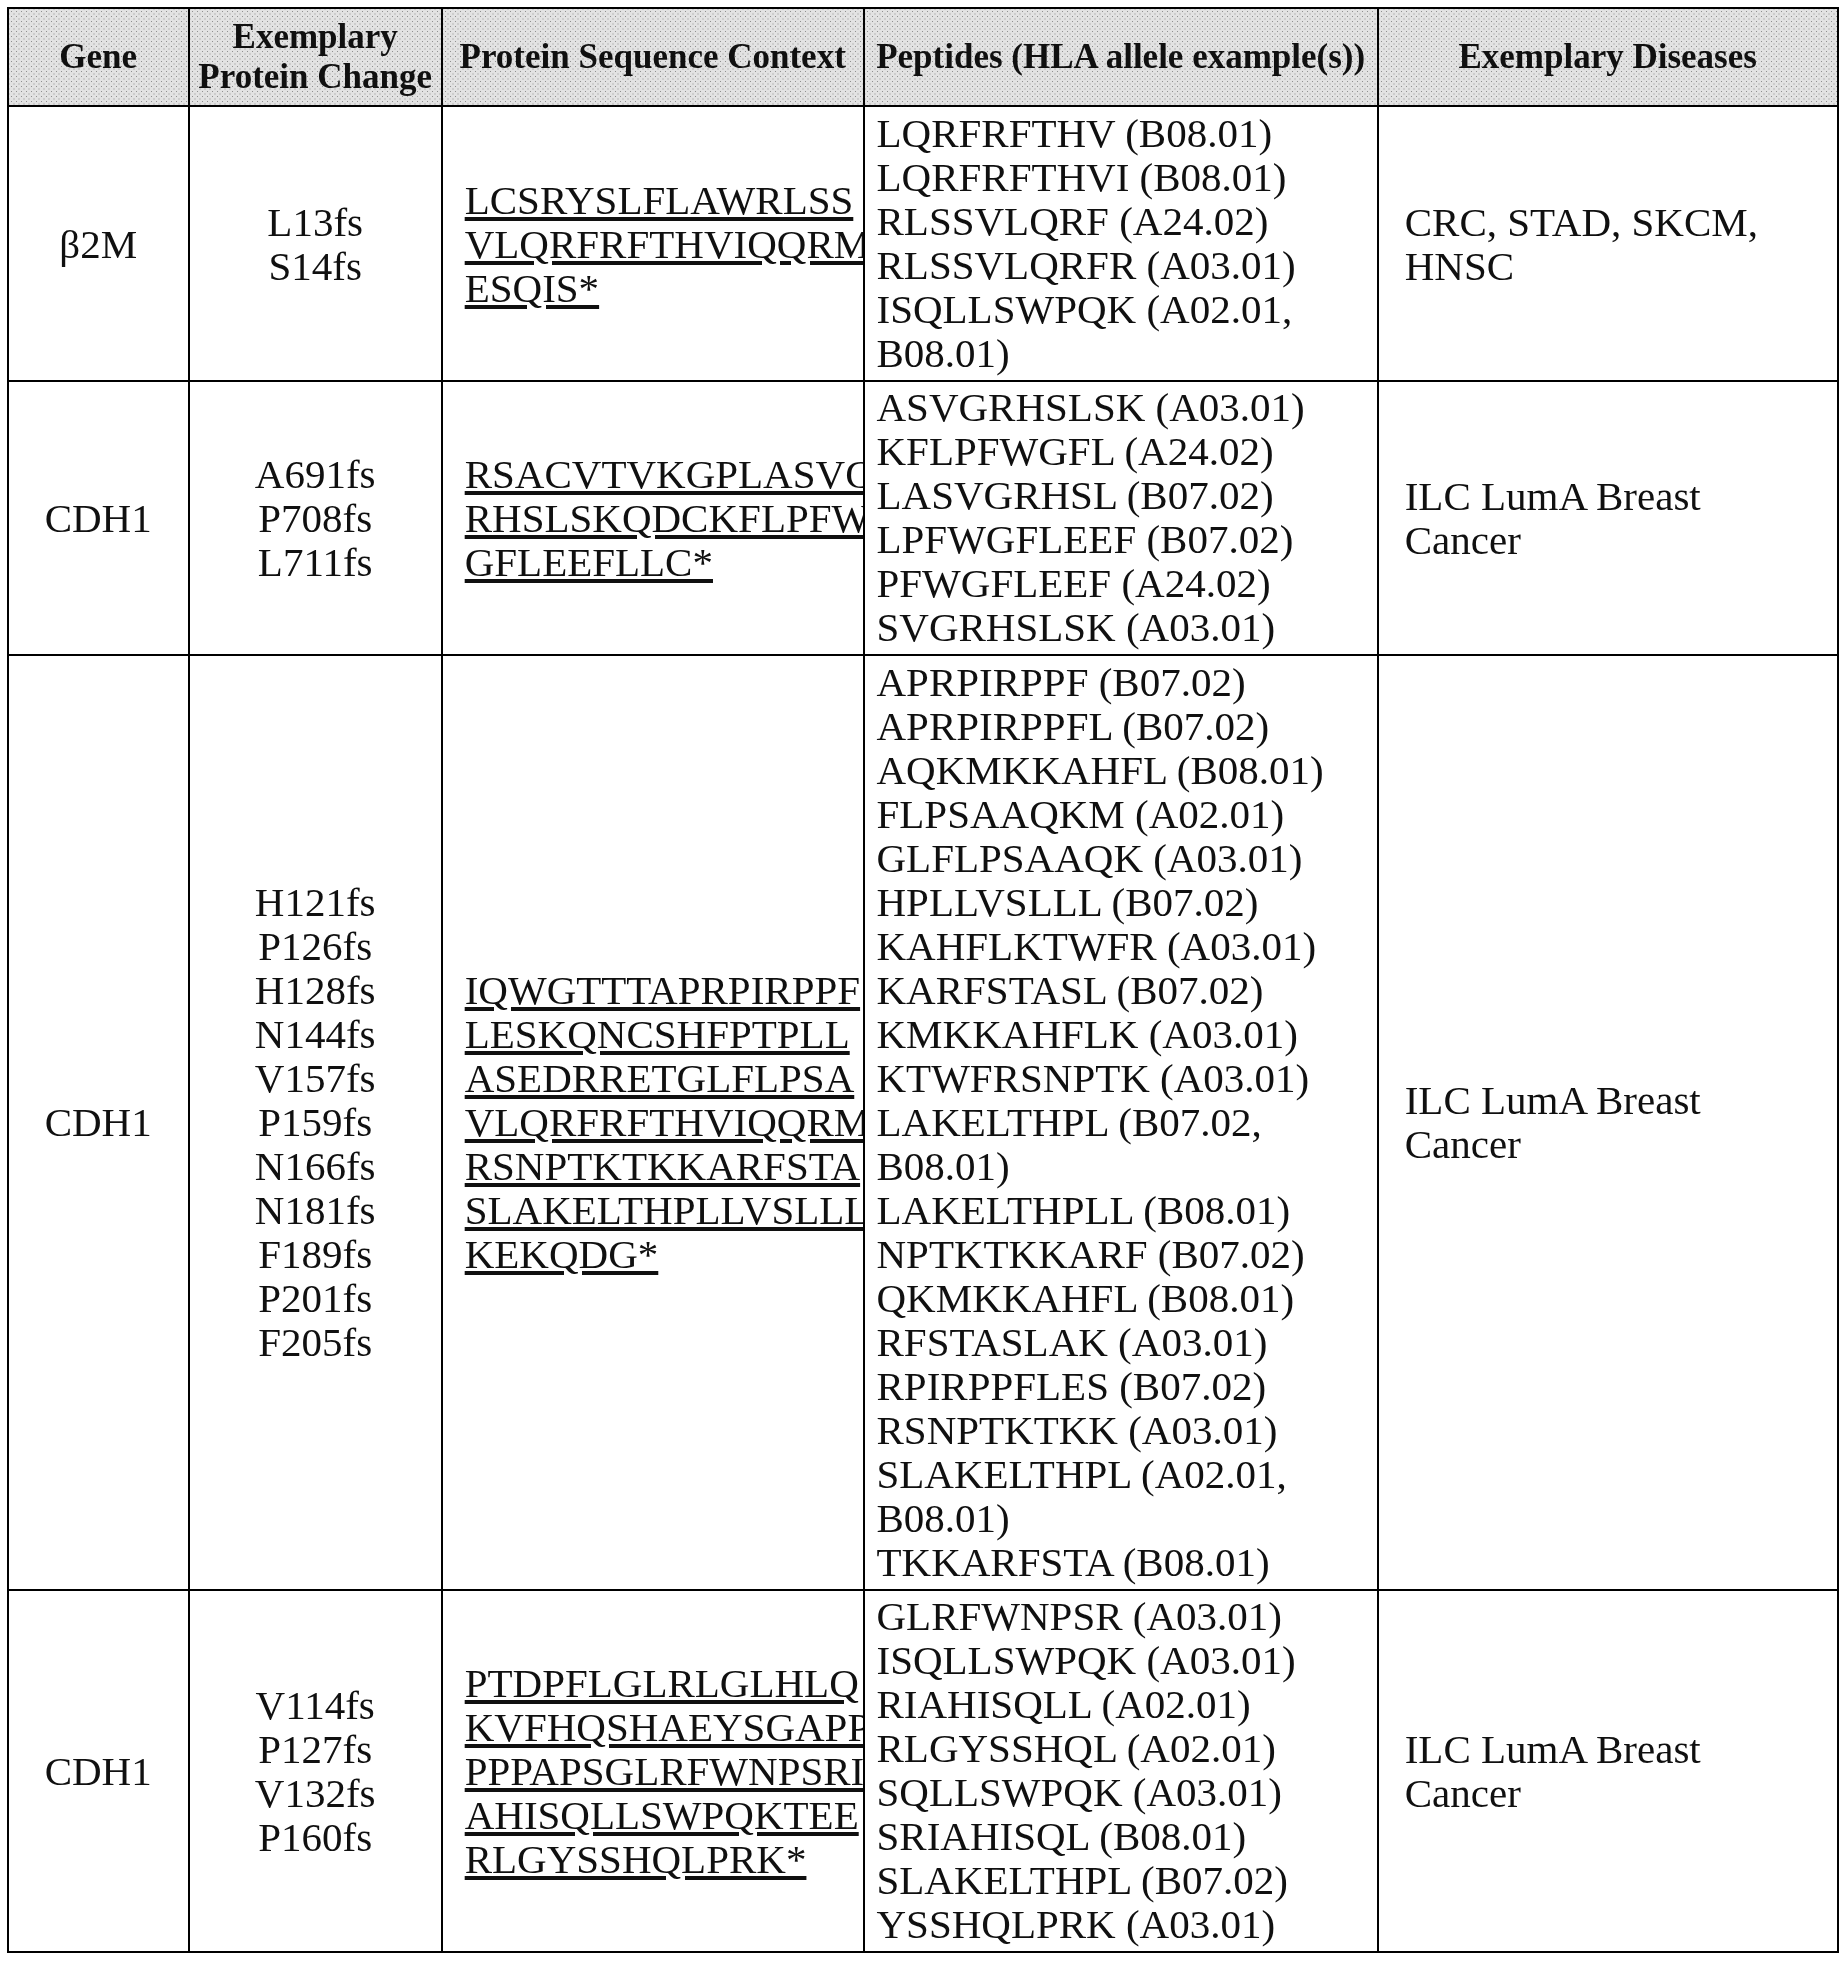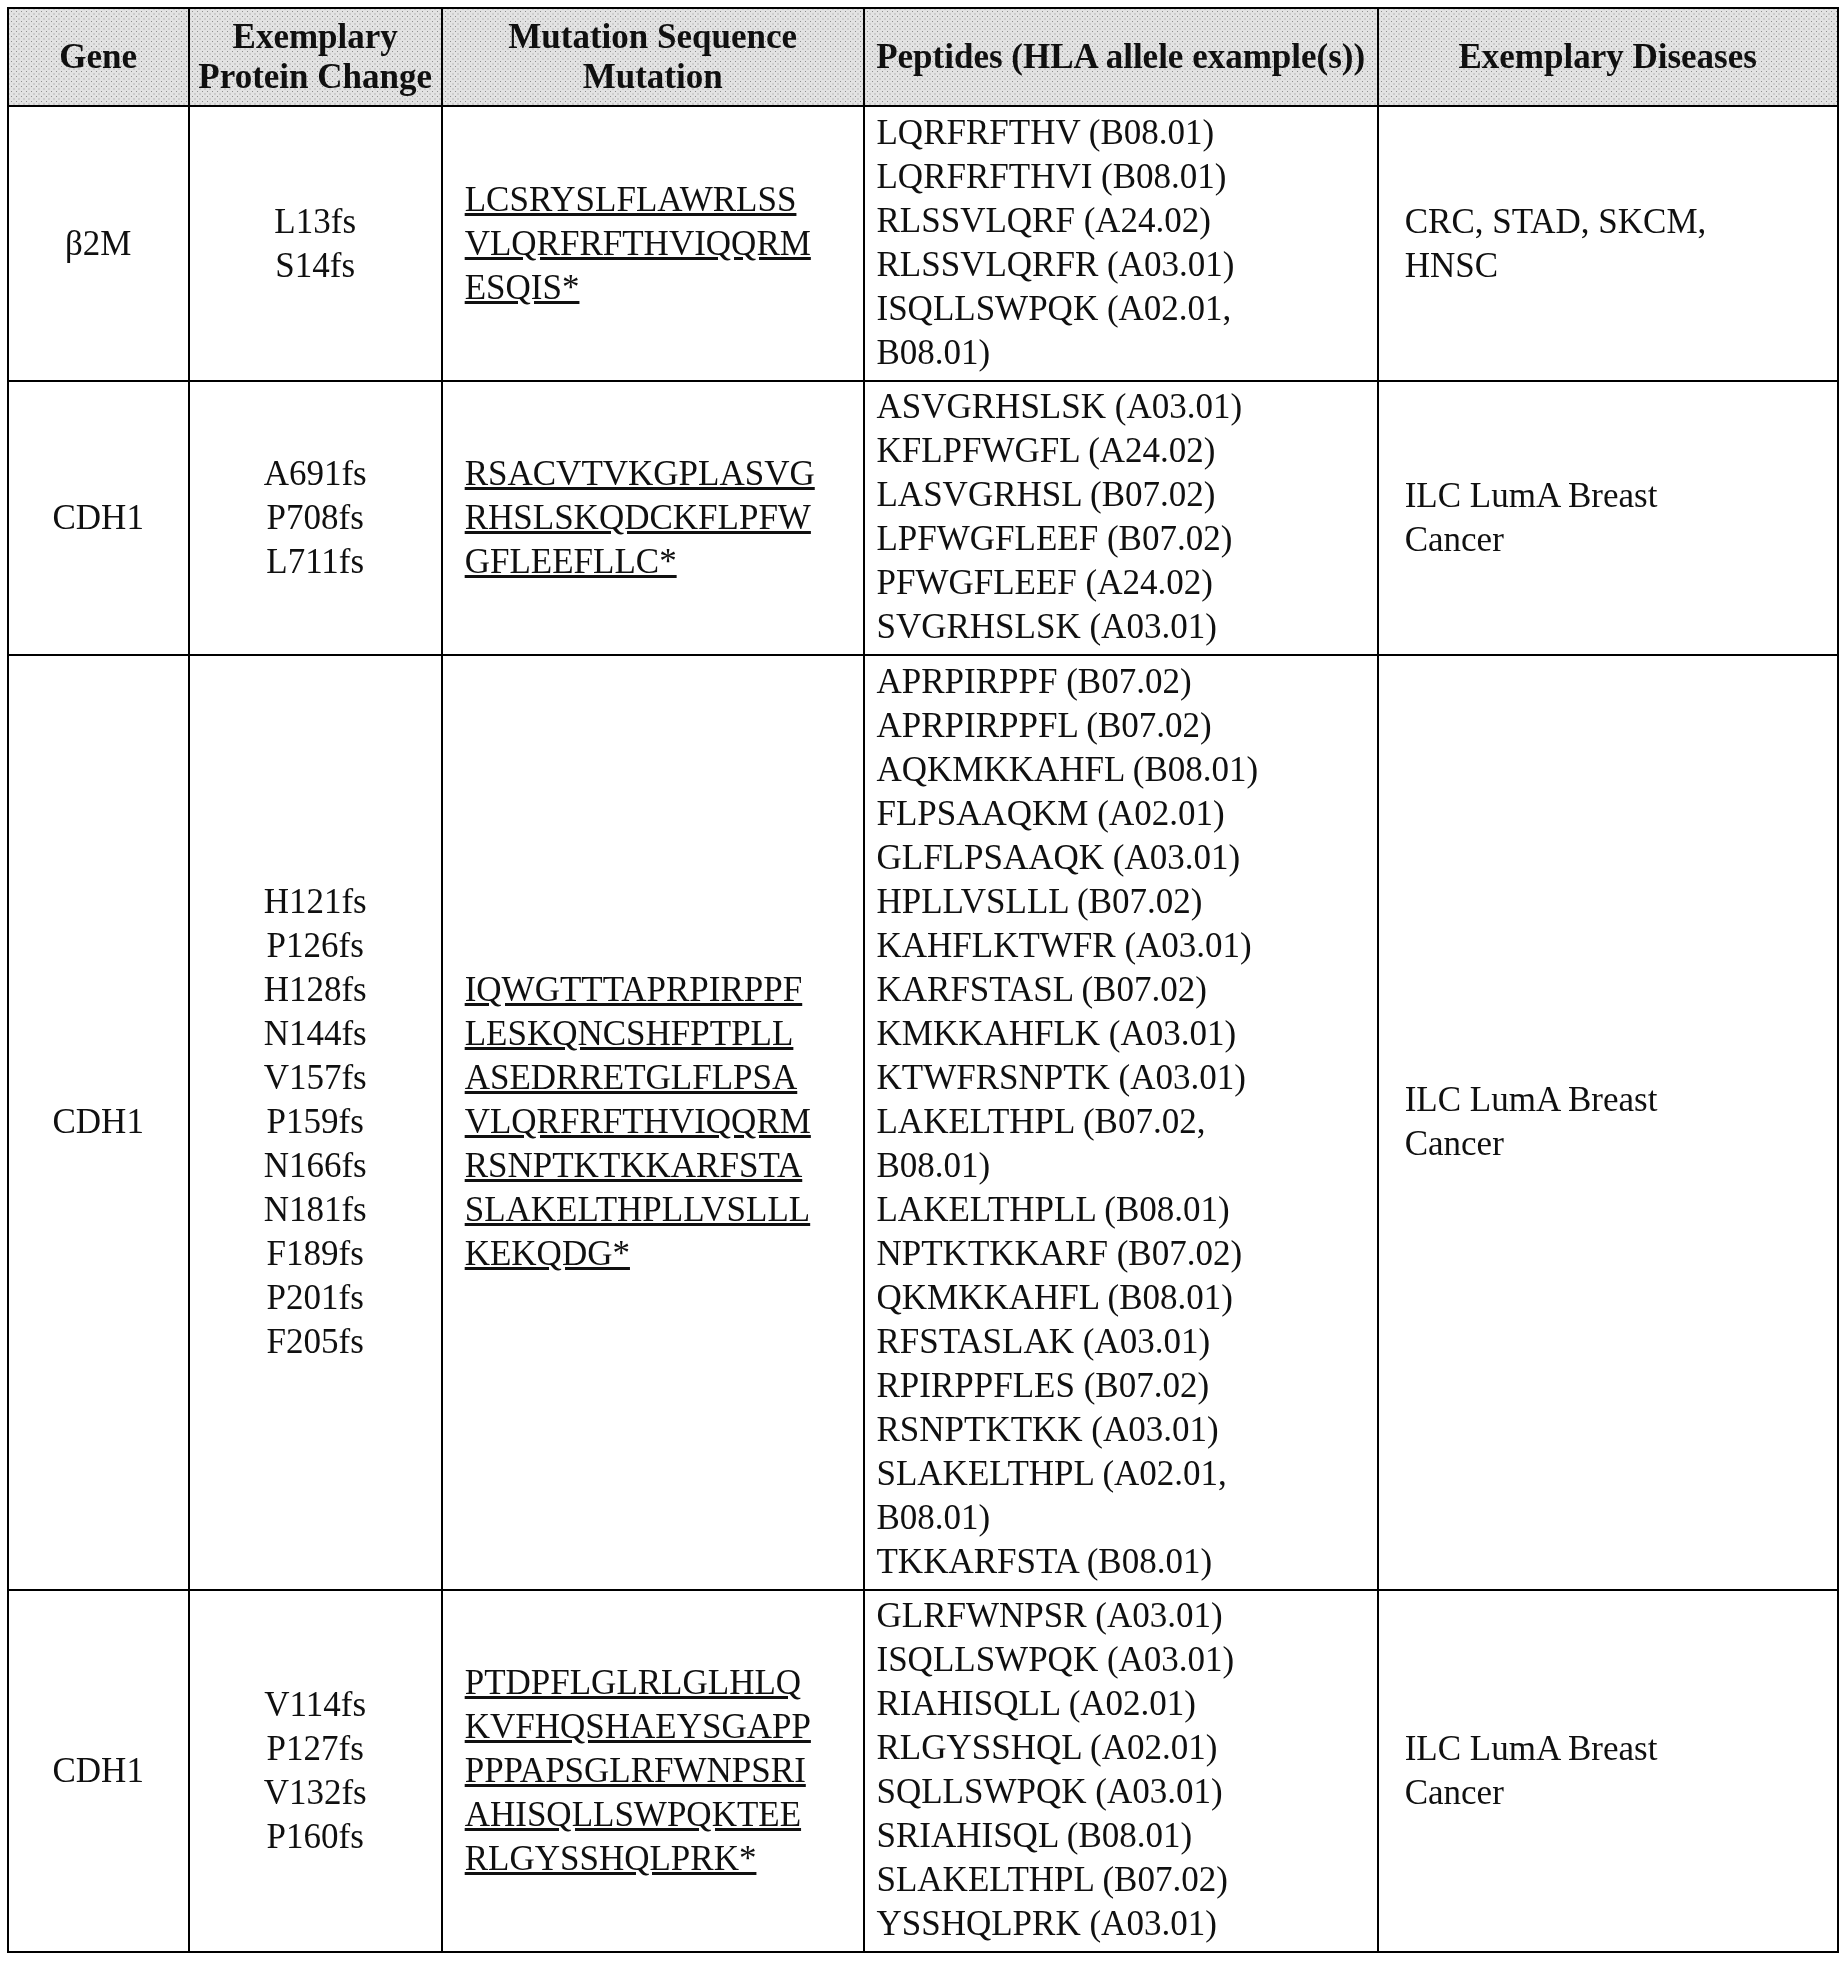--- a/index.html
+++ b/index.html
@@ -35,21 +35,21 @@
     vertical-align: middle;
     padding: 8.4px 6.7px;
     background-color: #e2e2e2;
     background-image:
       radial-gradient(#8f8f8f 0.9px, rgba(0,0,0,0) 1px),
       radial-gradient(#8f8f8f 0.9px, rgba(0,0,0,0) 1px);
     background-size: 5px 5px;
     background-position: 0 0, 2.5px 2.5px;
   }
   td {
-    font-size: 35px;
+    font-size: 41px;
     line-height: 44px;
     padding: 5px 11.8px;
     vertical-align: middle;
   }
   .cell-gene, .cell-protein {
     text-align: center;
   }
   .cell-context {
     text-align: left;
     padding-left: 22px;
@@ -79,21 +79,21 @@
       <col style="width:181px">
       <col style="width:253px">
       <col style="width:422px">
       <col style="width:514px">
       <col style="width:460px">
     </colgroup>
     <thead>
       <tr id="header-row">
           <th>Gene</th>
           <th>Exemplary Protein Change</th>
-          <th>Mutation Sequence Mutation</th>
+          <th>Protein Sequence Context</th>
           <th>Peptides (HLA allele example(s))</th>
           <th>Exemplary Diseases</th>
         </tr>
     </thead>
     <tbody id="table-body">
         <tr>
           <td class="cell cell-gene">
             <div class="line gene-label">β2M</div>
           </td>
           <td class="cell cell-protein">

